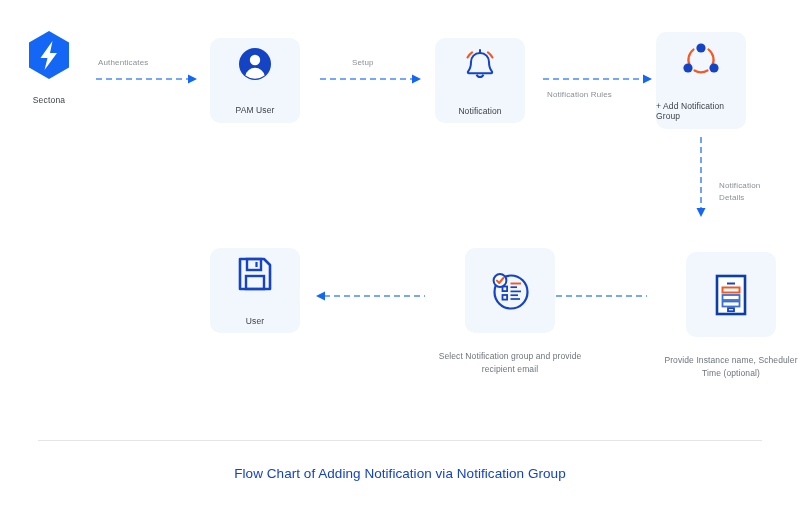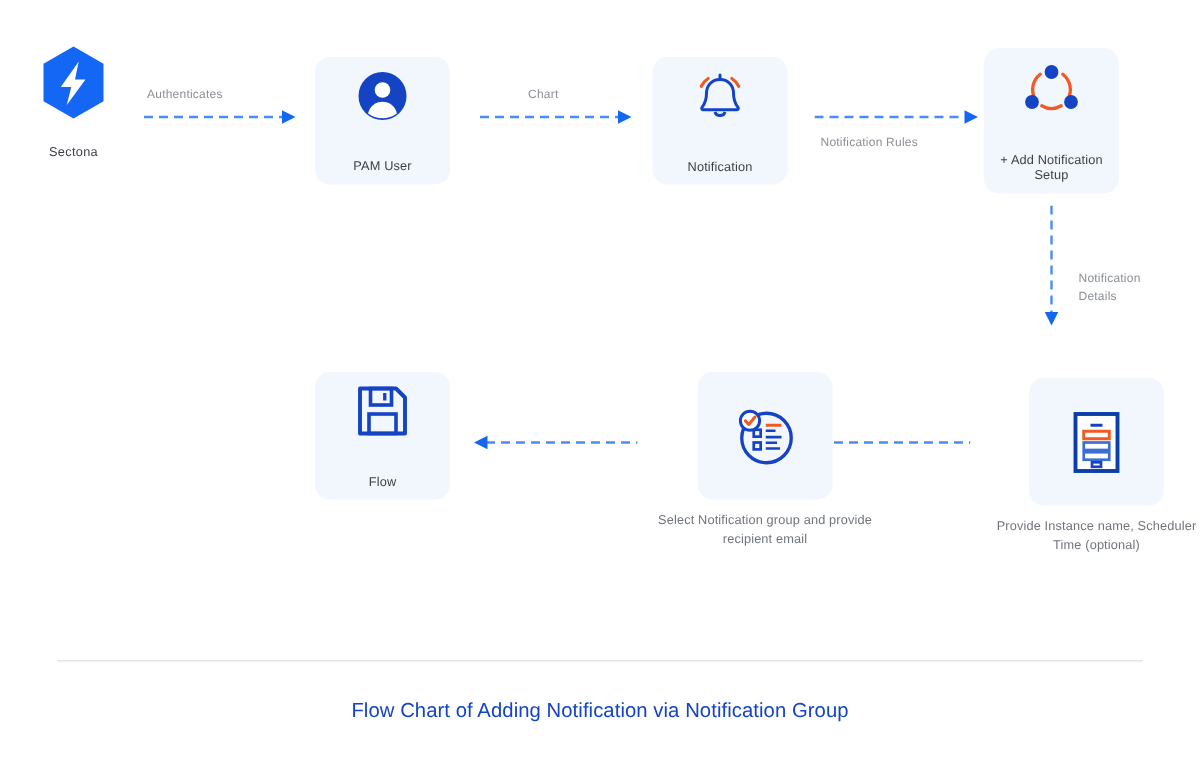--- a/index.html
+++ b/index.html
@@ -39,26 +39,25 @@
     box-sizing: border-box;
   }
   .card .glyph {
     display: block;
     line-height: 0;
   }
   .card-label {
     margin-top: 23px;
     font-size: 8.5px;
     color: #3b3f46;
-    text-align: center;
     line-height: 1.22;
     letter-spacing: .1px;
   }
   .below-label {
-    margin-top: 7px;
+    margin-top: 17px;
     font-size: 8.5px;
     color: #6f747c;
     text-align: center;
     line-height: 1.5;
     letter-spacing: .1px;
     width: 150px;
   }
   .logo-label {
     margin-top: 9px;
     font-size: 8.5px;
@@ -136,21 +135,21 @@
       <div class="card-label">PAM User</div>
     </div>
   </div>
 
   <div class="conn" style="left:320px; top:70px;">
     <svg width="104" height="10" viewBox="0 0 104 10">
       <line x1="0" y1="5" x2="92" y2="5" stroke="#4a8cf7" stroke-width="1.6" stroke-dasharray="6 4"></line>
       <polygon points="92,0.5 101,5 92,9.5" fill="#1466f5"></polygon>
     </svg>
   </div>
-  <div class="conn-label" style="left:352px; top:57px;">Chart</div>
+  <div class="conn-label" style="left:352px; top:57px;">Setup</div>
 
   <div class="node" style="left:435px; top:38px;">
     <div class="card">
       <span class="glyph">
         <svg width="40" height="38" viewBox="0 0 40 38">
           <path d="M20 8 c-5.4 0 -9 4 -9 9 c0 5.4 -1.4 7.6 -3 9.6 c-.5 .7 0 1.6 .9 1.6 h22.2 c.9 0 1.4 -.9 .9 -1.6 c-1.6 -2 -3 -4.2 -3 -9.6 c0 -5 -3.6 -9 -9 -9 Z" fill="none" stroke="#1443c4" stroke-width="2"></path>
           <path d="M16.6 29.6 a3.6 3.6 0 0 0 6.8 0" fill="none" stroke="#1443c4" stroke-width="2"></path>
           <line x1="20" y1="8" x2="20" y2="5" stroke="#1443c4" stroke-width="2" stroke-linecap="round"></line>
           <path d="M7.5 12.5 a14 14 0 0 1 4.6 -5.2" fill="none" stroke="#f15a22" stroke-width="2.1" stroke-linecap="round"></path>
           <path d="M32.5 12.5 a14 14 0 0 0 -4.6 -5.2" fill="none" stroke="#f15a22" stroke-width="2.1" stroke-linecap="round"></path>
@@ -174,21 +173,21 @@
         <svg width="44" height="38" viewBox="0 0 44 38">
           <path d="M11 26 a13 13 0 0 1 3.5 -16.5" fill="none" stroke="#f15a22" stroke-width="2.2" stroke-linecap="round"></path>
           <path d="M29.5 9.5 a13 13 0 0 1 3.5 16.5" fill="none" stroke="#f15a22" stroke-width="2.2" stroke-linecap="round"></path>
           <path d="M15.5 30.5 a13 13 0 0 0 13 0" fill="none" stroke="#f15a22" stroke-width="2.2" stroke-linecap="round"></path>
           <circle cx="22" cy="8" r="4.6" fill="#1443c4"></circle>
           <circle cx="9" cy="28" r="4.6" fill="#1443c4"></circle>
           <circle cx="35" cy="28" r="4.6" fill="#1443c4"></circle>
         </svg>
       </span>
       <div class="card-label">+ Add
-Notification Setup</div>
+Notification Group</div>
     </div>
   </div>
 
   <div class="conn" style="left:695px; top:137px;">
     <svg width="12" height="84" viewBox="0 0 12 84">
       <line x1="6" y1="0" x2="6" y2="71" stroke="#4a8cf7" stroke-width="1.6" stroke-dasharray="6 4"></line>
       <polygon points="1.5,71 10.5,71 6,80" fill="#1466f5"></polygon>
     </svg>
   </div>
   <div class="conn-label" style="left:719px; top:180px;">Notification
@@ -250,20 +249,20 @@
   <div class="node" style="left:210px; top:248px;">
     <div class="card">
       <span class="glyph">
         <svg width="38" height="38" viewBox="0 0 38 38">
           <path d="M4 4 H28 L34 10 V34 H4 Z" fill="none" stroke="#1443c4" stroke-width="2.6" stroke-linejoin="round"></path>
           <rect x="11" y="4" width="14" height="11" fill="none" stroke="#1443c4" stroke-width="2.4"></rect>
           <line x1="20.5" y1="7" x2="20.5" y2="12" stroke="#1443c4" stroke-width="2.2"></line>
           <rect x="10" y="21" width="18" height="13" fill="none" stroke="#1443c4" stroke-width="2.4"></rect>
         </svg>
       </span>
-      <div class="card-label">Flow</div>
+      <div class="card-label">User</div>
     </div>
   </div>
 
   <div class="divider"></div>
   <div class="footer-title">Flow Chart of Adding Notification via Notification Group</div>
 
 </div>
 
 </body></html>

